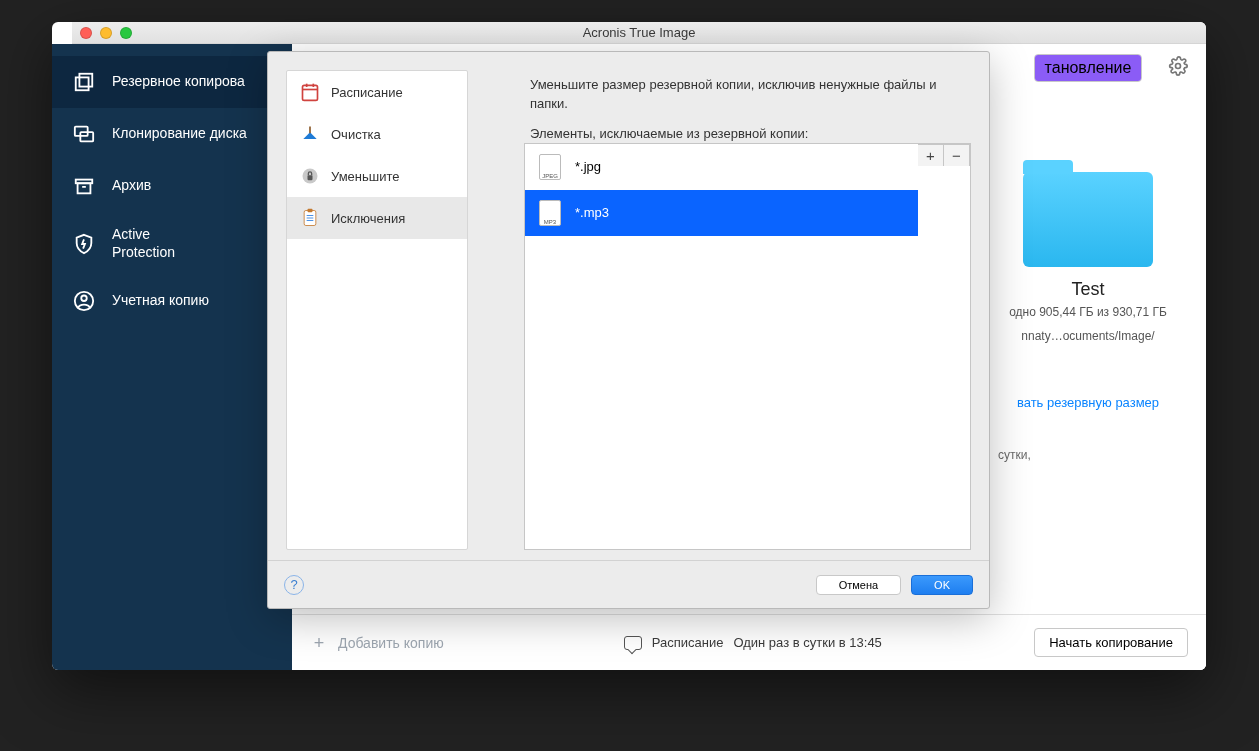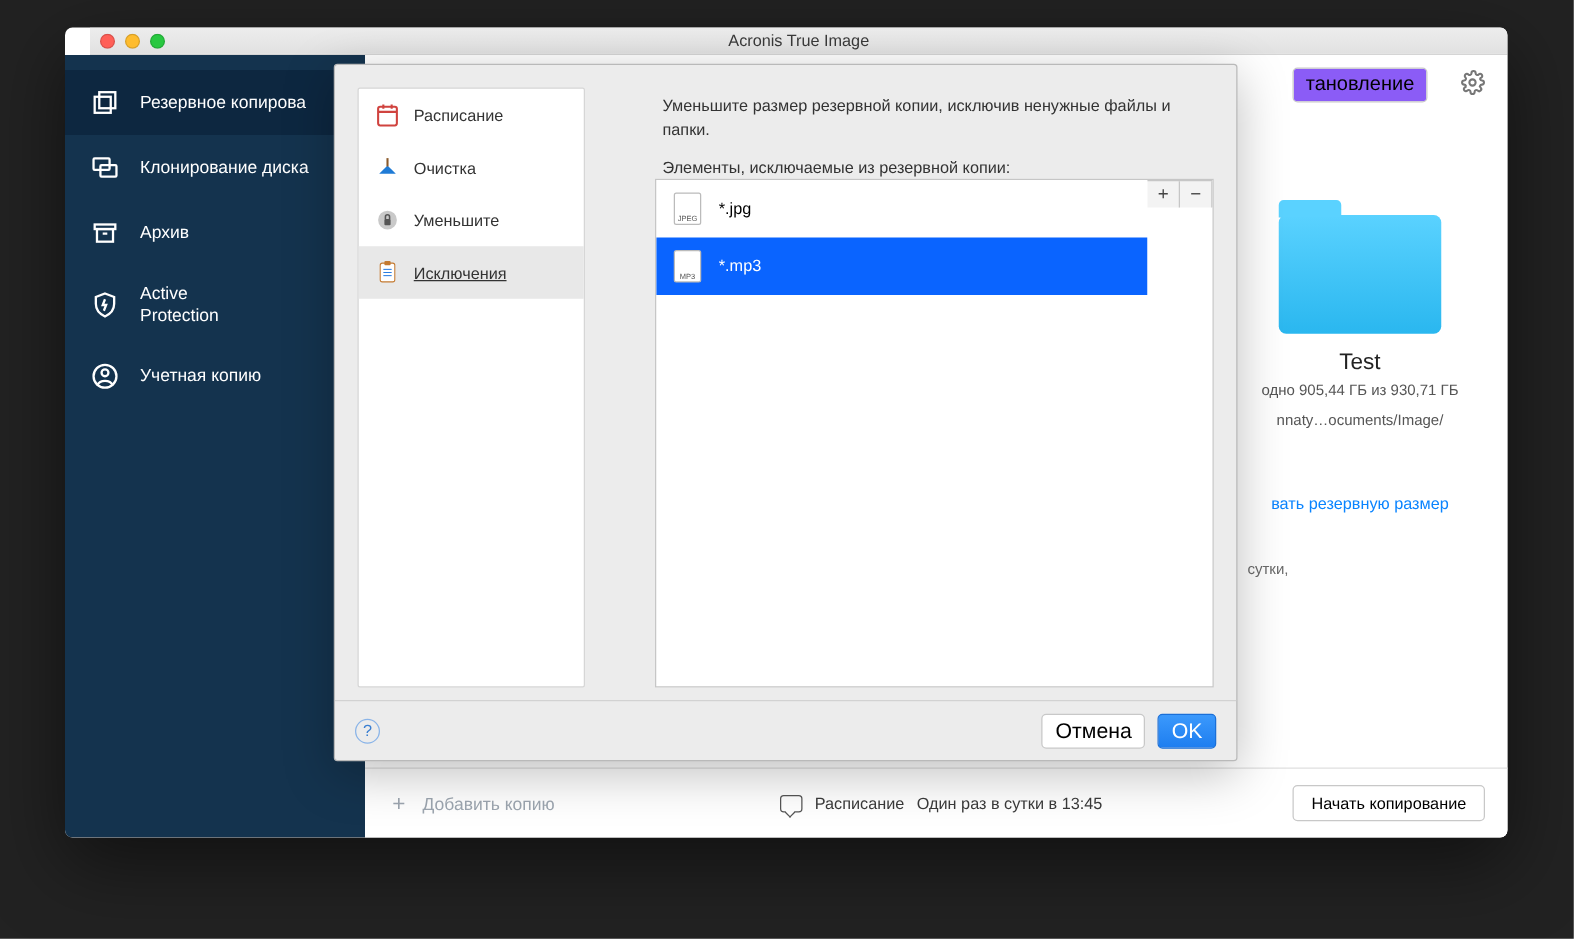--- a/index.html
+++ b/index.html
@@ -44,39 +44,39 @@
   .chat-ico { width: 18px; height: 14px; border: 1.5px solid #555; border-radius: 3px; position: relative; }
   .chat-ico::after { content:''; position:absolute; bottom:-4px; left:4px; width:5px; height:5px; border-right:1.5px solid #555; border-bottom:1.5px solid #555; transform: rotate(45deg); background:#fff; }
   .start-btn { margin-left: auto; border: 1px solid #c8c8c8; border-radius: 4px; background: #fff; padding: 6px 14px; font-size: 13px; cursor: pointer; }
   
   
   .modal { position: absolute; left: 267px; top: 51px; width: 723px; height: 558px; background: #ececec; border: 1px solid #b9b9b9; border-radius: 3px; box-shadow: 0 10px 40px rgba(0,0,0,0.25); display: flex; flex-direction: column; }
   .modal-body { flex: 1; display: flex; padding: 18px 18px 10px 18px; gap: 12px; min-height: 0; }
   
   .tabs { width: 182px; background: #fff; border: 1px solid #d6d6d6; border-radius: 2px; display: flex; flex-direction: column; }
   .tab { display: flex; align-items: center; gap: 10px; padding: 10px 12px; cursor: pointer; font-size: 13px; color: #333; }
-  .tab.selected { background: #e8e8e8; text-decoration: underline; }
+  .tab.selected { background: #e8e8e8; }
   .tab .ticon { width: 22px; height: 22px; display: flex; align-items: center; justify-content: center; }
   
   .panel { flex: 1; background: #ececec; display: flex; flex-direction: column; margin-left: 44px; }
   .panel .desc { font-size: 13px; color: #333; line-height: 1.45; padding: 6px 6px 10px 6px; }
   .panel .lbl { font-size: 13px; color: #333; padding: 2px 6px 2px 6px; }
   .listbox { flex: 1; background: #fff; border: 1px solid #c6c6c6; display: flex; flex-direction: row; min-height: 0; }
   .rows { flex: 1; overflow: auto; }
   .row { display: flex; align-items: center; gap: 14px; padding: 10px 14px; font-size: 13px; cursor: pointer; }
   .row.selected { background: #0a64ff; color: #fff; }
   .fileico { width: 22px; height: 26px; background: #fff; border: 1px solid #bbb; border-radius: 2px; position: relative; display: flex; align-items: flex-end; justify-content: center; font-size: 6px; color: #555; }
   .row.selected .fileico { background:#fff; }
   .addremove { height: 22px; border-top: 1px solid #c6c6c6; display: flex; background: #f3f3f3; }
   .addremove button { width: 26px; height: 100%; border: none; border-right: 1px solid #c6c6c6; background: transparent; font-size: 15px; line-height: 1; cursor: pointer; color: #444; }
   
   .modal-footer { height: 48px; border-top: 1px solid #d2d2d2; display: flex; align-items: center; padding: 0 16px; gap: 10px; }
   .help { width: 20px; height: 20px; border-radius: 50%; border: 1.5px solid #8ab4e8; color: #3b7fd1; display: flex; align-items: center; justify-content: center; font-size: 13px; cursor: pointer; }
   .spacer { flex: 1; }
-  .btn { border: 1px solid #c8c8c8; border-radius: 4px; padding: 3px 10px; font-size: 17px; background: #fff; cursor: pointer; }
+  .btn { border: 1px solid #c8c8c8; border-radius: 4px; padding: 3px 22px; font-size: 11px; background: #fff; cursor: pointer; }
   .btn.primary { background: linear-gradient(#3b99fc,#1e7ef0); color: #fff; border: 1px solid #1a6fd8; }
 </style>
 </head>
 <body>
 
 <div class="window">
   <div class="titlebar">
     <div class="traffic">
       <div class="dot red"></div>
       <div class="dot yellow"></div>

